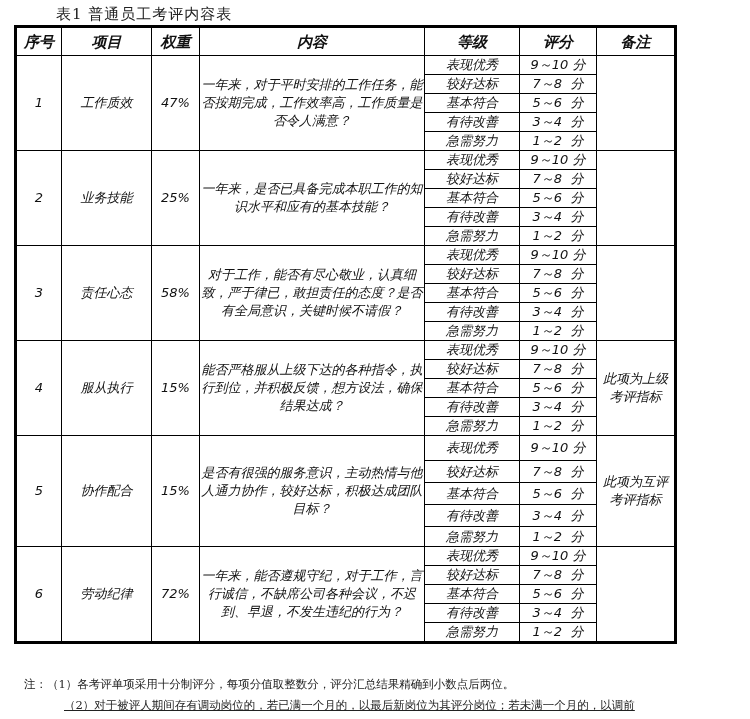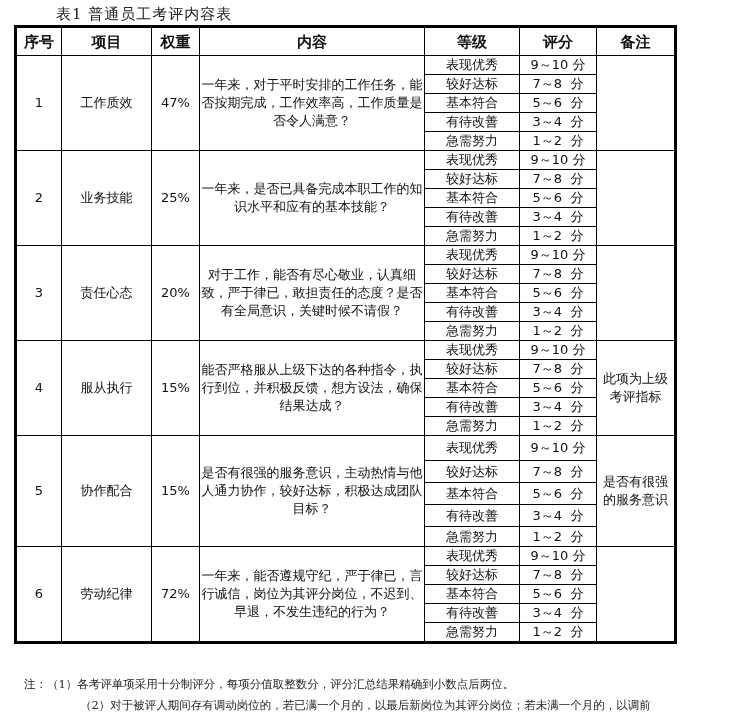--- a/index.html
+++ b/index.html
@@ -1,32 +1,32 @@
 <!DOCTYPE html>
 <html><head>
 <meta charset="utf-8">
 <style>
   html, body { margin:0; padding:0; background:#ffffff; }
   body { width:750px; height:719px; position:relative; overflow:hidden;
          font-family:"DejaVu Sans", "Liberation Sans", sans-serif; color:#111; }
   .caption { position:absolute; left:56px; top:5px; font-size:15px;
              font-family:"DejaVu Serif", "Liberation Serif", serif; letter-spacing:1px; color:#222; }
   table.eval { position:absolute; left:14px; top:25px; border-collapse:collapse;
-               border:3px solid #000; table-layout:fixed; }
+               border:3px solid #000; table-layout:fixed;font-style:italic; }
   table.eval td, table.eval th { border:1px solid #000; padding:0; text-align:center;
                vertical-align:middle; font-size:13px; line-height:18px; }
   table.eval th { font-weight:bold; font-size:15px; height:27px; }
   td.content { font-size:13.5px; line-height:19px; padding:0 6px; }
   td.grade { font-size:13.5px; height:18px; line-height:18px; }
   td.score { font-size:13px; white-space:pre; }
   td.remark { font-size:13.5px; line-height:21px; padding:0 8px; }
   .notes { position:absolute; left:0; top:674px; width:750px; font-size:11.5px;
            font-family:"DejaVu Serif", "Liberation Serif", serif; color:#222; line-height:21px; }
   .notes .n1 { padding-left:24px; }
-  .notes .n2 { padding-left:80px; }
+  .notes .n2 { padding-left:64px;text-decoration:underline; }
   .notes .n3 { padding-left:4px; }
 </style>
 </head>
 <body>
 
 <div class="caption">表1  普通员工考评内容表</div>
 
 <table class="eval">
   <colgroup>
     <col style="width:46px">
@@ -95,21 +95,21 @@
         <td class="grade">有待改善</td>
         <td class="score">3～4  分</td>
       </tr>
       <tr style="height:19px">
         <td class="grade">急需努力</td>
         <td class="score">1～2  分</td>
       </tr>
       <tr style="height:19px">
         <td rowspan="5">3</td>
         <td rowspan="5">责任心态</td>
-        <td rowspan="5">20%</td>
+        <td rowspan="5">58%</td>
         <td rowspan="5" class="content">对于工作，能否有尽心敬业，认真细致，严于律已，敢担责任的态度？是否有全局意识，关键时候不请假？</td>
         <td class="grade">表现优秀</td>
         <td class="score">9～10 分</td>
         <td rowspan="5" class="remark"></td>
       </tr>
       <tr style="height:19px">
         <td class="grade">较好达标</td>
         <td class="score">7～8  分</td>
       </tr>
       <tr style="height:19px">
@@ -149,21 +149,21 @@
         <td class="grade">急需努力</td>
         <td class="score">1～2  分</td>
       </tr>
       <tr style="height:25px">
         <td rowspan="5">5</td>
         <td rowspan="5">协作配合</td>
         <td rowspan="5">15%</td>
         <td rowspan="5" class="content">是否有很强的服务意识，主动热情与他人通力协作，较好达标，积极达成团队目标？</td>
         <td class="grade">表现优秀</td>
         <td class="score">9～10 分</td>
-        <td rowspan="5" class="remark">是否有很强的服务意识</td>
+        <td rowspan="5" class="remark">此项为互评考评指标</td>
       </tr>
       <tr style="height:22px">
         <td class="grade">较好达标</td>
         <td class="score">7～8  分</td>
       </tr>
       <tr style="height:22px">
         <td class="grade">基本符合</td>
         <td class="score">5～6  分</td>
       </tr>
       <tr style="height:22px">
@@ -171,21 +171,21 @@
         <td class="score">3～4  分</td>
       </tr>
       <tr style="height:20px">
         <td class="grade">急需努力</td>
         <td class="score">1～2  分</td>
       </tr>
       <tr style="height:19px">
         <td rowspan="5">6</td>
         <td rowspan="5">劳动纪律</td>
         <td rowspan="5">72%</td>
-        <td rowspan="5" class="content">一年来，能否遵规守纪，严于律已，言行诚信，岗位为其评分岗位，不迟到、早退，不发生违纪的行为？</td>
+        <td rowspan="5" class="content">一年来，能否遵规守纪，对于工作，言行诚信，不缺席公司各种会议，不迟到、早退，不发生违纪的行为？</td>
         <td class="grade">表现优秀</td>
         <td class="score">9～10 分</td>
         <td rowspan="5" class="remark"></td>
       </tr>
       <tr style="height:19px">
         <td class="grade">较好达标</td>
         <td class="score">7～8  分</td>
       </tr>
       <tr style="height:19px">
         <td class="grade">基本符合</td>

